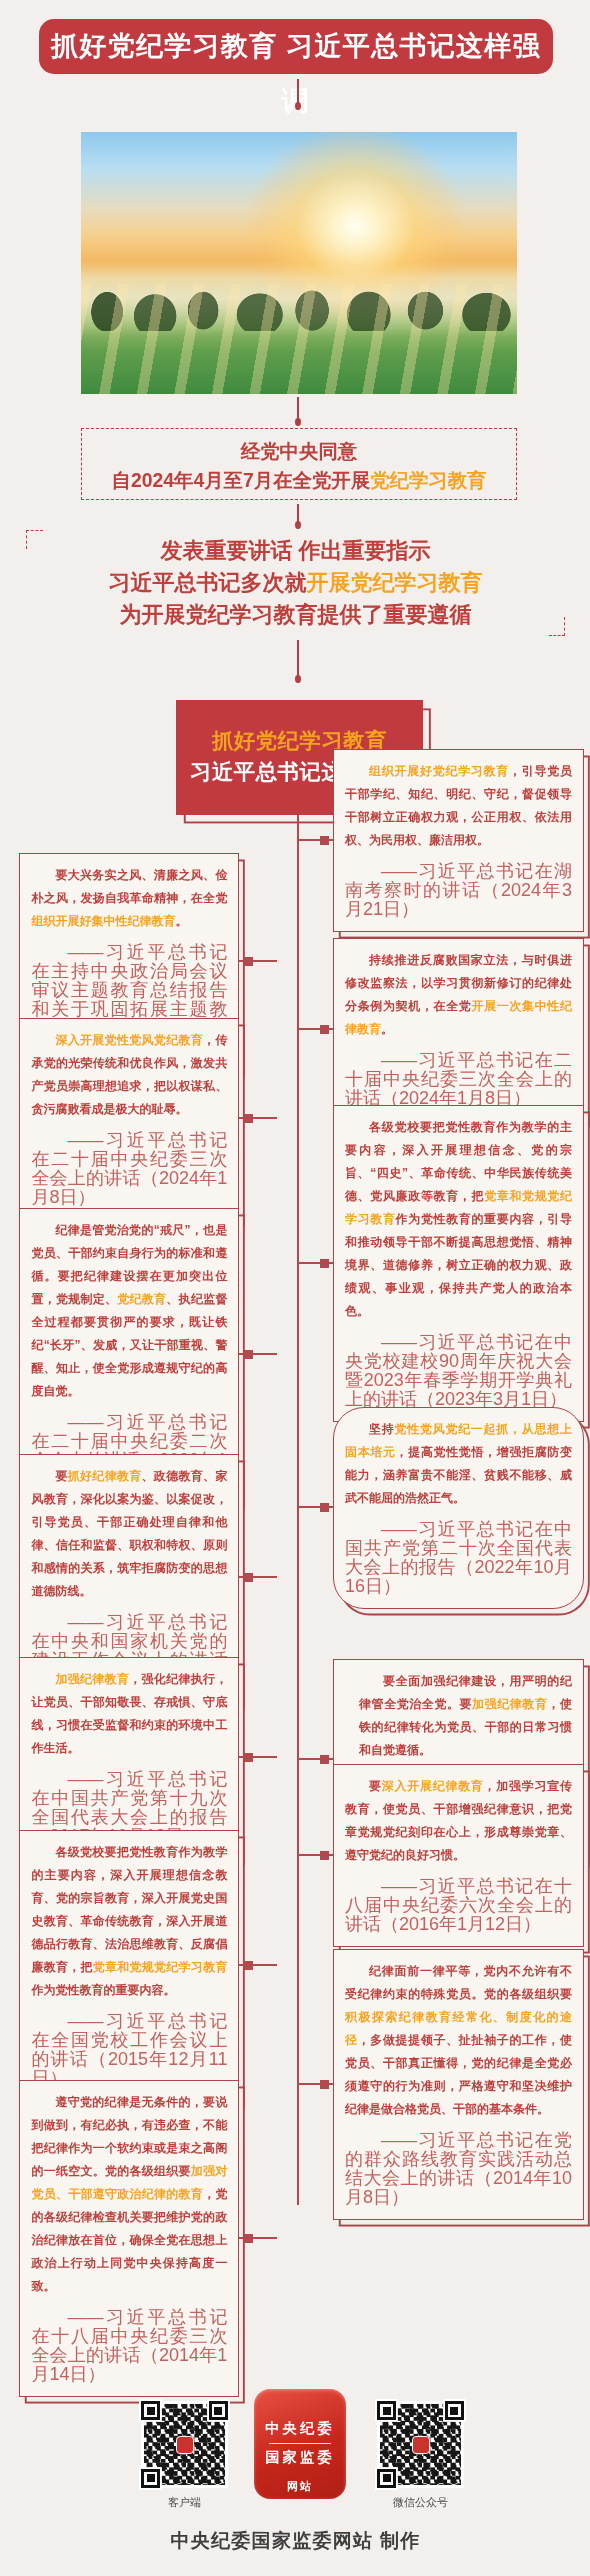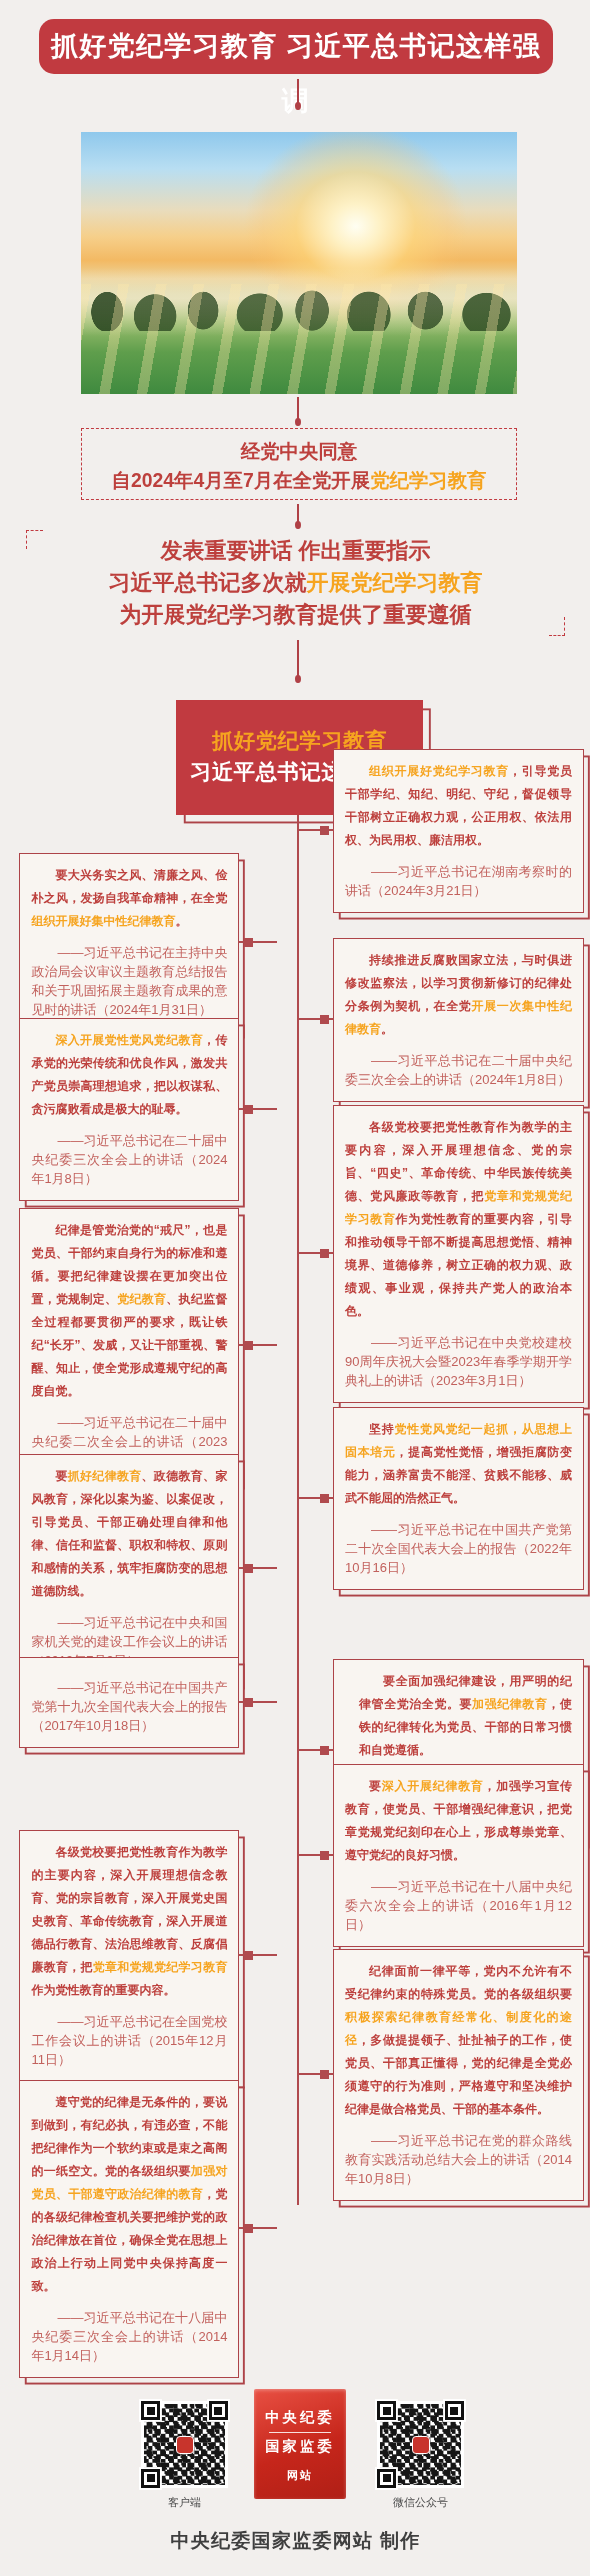--- a/index.html
+++ b/index.html
@@ -74,38 +74,38 @@
   .q-right{left:333px;width:251px;}
   .quote::before{content:'';position:absolute;top:50%;height:1.9px;background:#b04a4e;margin-top:-1.3px;}
   .q-left::before{right:-39px;width:39px;}
   .q-right::before{left:-37px;width:37px;}
   .quote::after{content:'';position:absolute;top:50%;width:9px;height:9px;margin-top:-4.5px;background:#b04a4e;}
   .q-left::after{right:-14.2px;}
   .q-right::after{left:-14.2px;}
   .quote-text{font-size:12px;line-height:23px;font-weight:700;color:var(--red-text);
     text-align:justify;text-indent:2em;}
   .quote-text .hl{color:var(--orange);}
-  .quote-source{margin-top:10.3px;font-size:13px;line-height:19px;color:var(--src);text-indent:2em;text-align:justify;}
+  .quote-source{margin-top:10.3px;font-size:18px;line-height:19px;color:var(--src);text-indent:2em;text-align:justify;}
 
   
   .qr{position:absolute;width:87px;height:87px;background:#fff;top:2401px;}
   .qr-left{left:141px;}  .qr-right{left:377px;}
   .qr .qr-noise{position:absolute;inset:3.2px;
     background:repeating-conic-gradient(#161616 0% 25%,transparent 0% 50%),
                repeating-conic-gradient(transparent 0% 25%,#161616 0% 45%,transparent 0% 50%);
     background-size:8.4px 8.4px,13.6px 13.6px;background-position:0 0,2.6px 4.5px;}
   .finder{position:absolute;width:19.4px;height:19.4px;background:#fff;border:3.2px solid #111;box-shadow:0 0 0 1.9px #fff;}
   .finder::before{content:'';position:absolute;inset:2.6px;background:#111;}
   .finder.tl{top:0;left:0;} .finder.tr{top:0;right:0;} .finder.bl{bottom:0;left:0;}
   .qr .qr-logo{position:absolute;left:50%;top:50%;width:18px;height:18px;transform:translate(-50%,-50%);
     background:#c8342c;border:1.9px solid #fff;border-radius:3.9px;}
 
-  .badge{position:absolute;left:254px;top:2389px;width:92px;height:110px;border-radius:2px;
+  .badge{position:absolute;left:254px;top:2389px;width:92px;height:110px;border-radius:16px;
     background:linear-gradient(160deg,#e85043 0%,#c6261b 55%,#b01f16 100%);
-    color:#fff;text-align:center;padding-top:18px;box-shadow:inset 0 1.3px 3.9px rgba(255,255,255,.35);}
+    color:#fff;text-align:center;padding-top:29px;box-shadow:inset 0 1.3px 3.9px rgba(255,255,255,.35);}
   .badge .b1{font-size:14.2px;font-weight:700;letter-spacing:3.2px;line-height:20.7px;}
   .badge .sep{width:62px;height:0.6px;background:rgba(255,255,255,.85);margin:3.9px auto;}
   .badge .b2{font-size:14.2px;font-weight:700;letter-spacing:3.2px;line-height:20.7px;}
   .badge .b3{font-size:11px;font-weight:700;letter-spacing:1.9px;margin-top:11.6px;}
 
   .qr-label{position:absolute;top:2495px;width:87px;text-align:center;font-size:11px;color:#4a4a4a;}
   .lbl-left{left:141px;} .lbl-right{left:377px;}
   .credit{position:absolute;left:0;top:2528px;width:591px;text-align:center;
     font-size:19px;font-weight:600;color:#3f3f3f;letter-spacing:1.3px;}
 </style>
@@ -172,33 +172,34 @@
     <p class="quote-source">——习近平总书记在二十届中央纪委三次全会上的讲话（2024年1月8日）</p>
   </article>
       <article class="quote q-right" style="top: 1105px;">
     <p class="quote-text"><span>各级党校要把党性教育作为教学的主要内容，深入开展理想信念、党的宗旨、“四史”、革命传统、中华民族传统美德、党风廉政等教育，把</span><span class="hl">党章和党规党纪学习教育</span><span>作为党性教育的重要内容，引导和推动领导干部不断提高思想觉悟、精神境界、道德修养，树立正确的权力观、政绩观、事业观，保持共产党人的政治本色。</span></p>
     <p class="quote-source">——习近平总书记在中央党校建校90周年庆祝大会暨2023年春季学期开学典礼上的讲话（2023年3月1日）</p>
   </article>
       <article class="quote q-left" style="top: 1208px;">
     <p class="quote-text"><span>纪律是管党治党的“戒尺”，也是党员、干部约束自身行为的标准和遵循。要把纪律建设摆在更加突出位置，党规制定、</span><span class="hl">党纪教育</span><span>、执纪监督全过程都要贯彻严的要求，既让铁纪“长牙”、发威，又让干部重视、警醒、知止，使全党形成遵规守纪的高度自觉。</span></p>
     <p class="quote-source">——习近平总书记在二十届中央纪委二次全会上的讲话（2023年1月9日）</p>
   </article>
-      <article class="quote q-right" style="top: 1407px;">
+      <article class="quote q-right" style="top: 1407px; border-radius: 31px;">
     <p class="quote-text"><span>坚持</span><span class="hl">党性党风党纪一起抓，从思想上固本培元</span><span>，提高党性觉悟，增强拒腐防变能力，涵养富贵不能淫、贫贱不能移、威武不能屈的浩然正气。</span></p>
     <p class="quote-source">——习近平总书记在中国共产党第二十次全国代表大会上的报告（2022年10月16日）</p>
   </article>
       <article class="quote q-left" style="top: 1454px;">
     <p class="quote-text"><span>要</span><span class="hl">抓好纪律教育</span><span>、政德教育、家风教育，深化以案为鉴、以案促改，引导党员、干部正确处理自律和他律、信任和监督、职权和特权、原则和感情的关系，筑牢拒腐防变的思想道德防线。</span></p>
     <p class="quote-source">——习近平总书记在中央和国家机关党的建设工作会议上的讲话（2019年7月9日）</p>
   </article>
       <article class="quote q-right" style="top: 1659px; padding-left: 25px;">
     <p class="quote-text"><span>要全面加强纪律建设，用严明的纪律管全党治全党。要</span><span class="hl">加强纪律教育</span><span>，使铁的纪律转化为党员、干部的日常习惯和自觉遵循。</span></p>
     <p class="quote-source">——习近平总书记在十九届中央纪委二次全会上的讲话（2018年1月11日）</p>
   </article>
       <article class="quote q-left" style="top: 1657px;">
+    <p class="quote-text"><span class="hl">加强纪律教育</span><span>，强化纪律执行，让党员、干部知敬畏、存戒惧、守底线，习惯在受监督和约束的环境中工作生活。</span></p>
     <p class="quote-source">——习近平总书记在中国共产党第十九次全国代表大会上的报告（2017年10月18日）</p>
   </article>
       <article class="quote q-right" style="top: 1764px;">
     <p class="quote-text"><span>要</span><span class="hl">深入开展纪律教育</span><span>，加强学习宣传教育，使党员、干部增强纪律意识，把党章党规党纪刻印在心上，形成尊崇党章、遵守党纪的良好习惯。</span></p>
     <p class="quote-source">——习近平总书记在十八届中央纪委六次全会上的讲话（2016年1月12日）</p>
   </article>
       <article class="quote q-left" style="top: 1830px;">
     <p class="quote-text"><span>各级党校要把党性教育作为教学的主要内容，深入开展理想信念教育、党的宗旨教育，深入开展党史国史教育、革命传统教育，深入开展道德品行教育、法治思维教育、反腐倡廉教育，把</span><span class="hl">党章和党规党纪学习教育</span><span>作为党性教育的重要内容。</span></p>
     <p class="quote-source">——习近平总书记在全国党校工作会议上的讲话（2015年12月11日）</p>
   </article>

